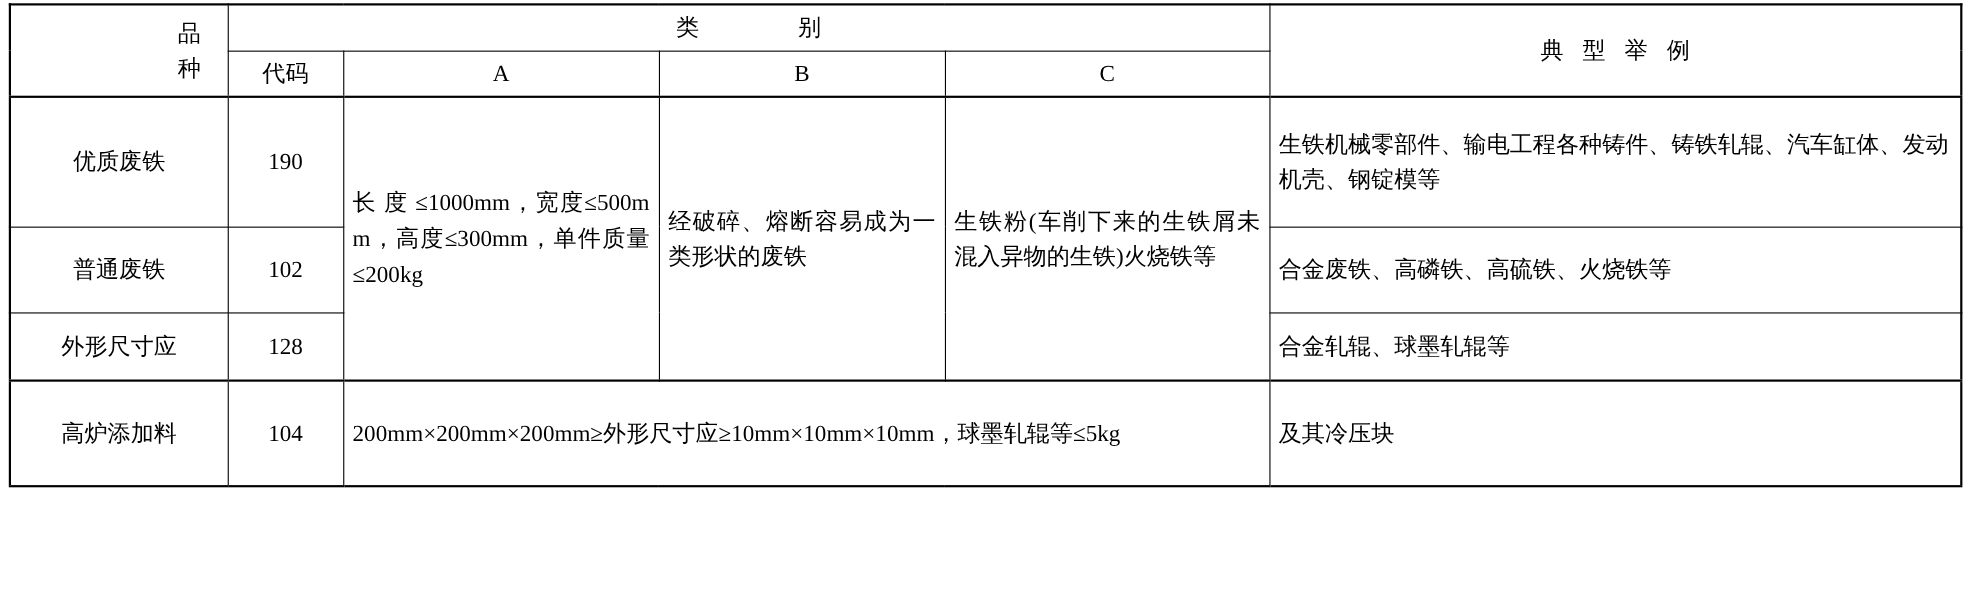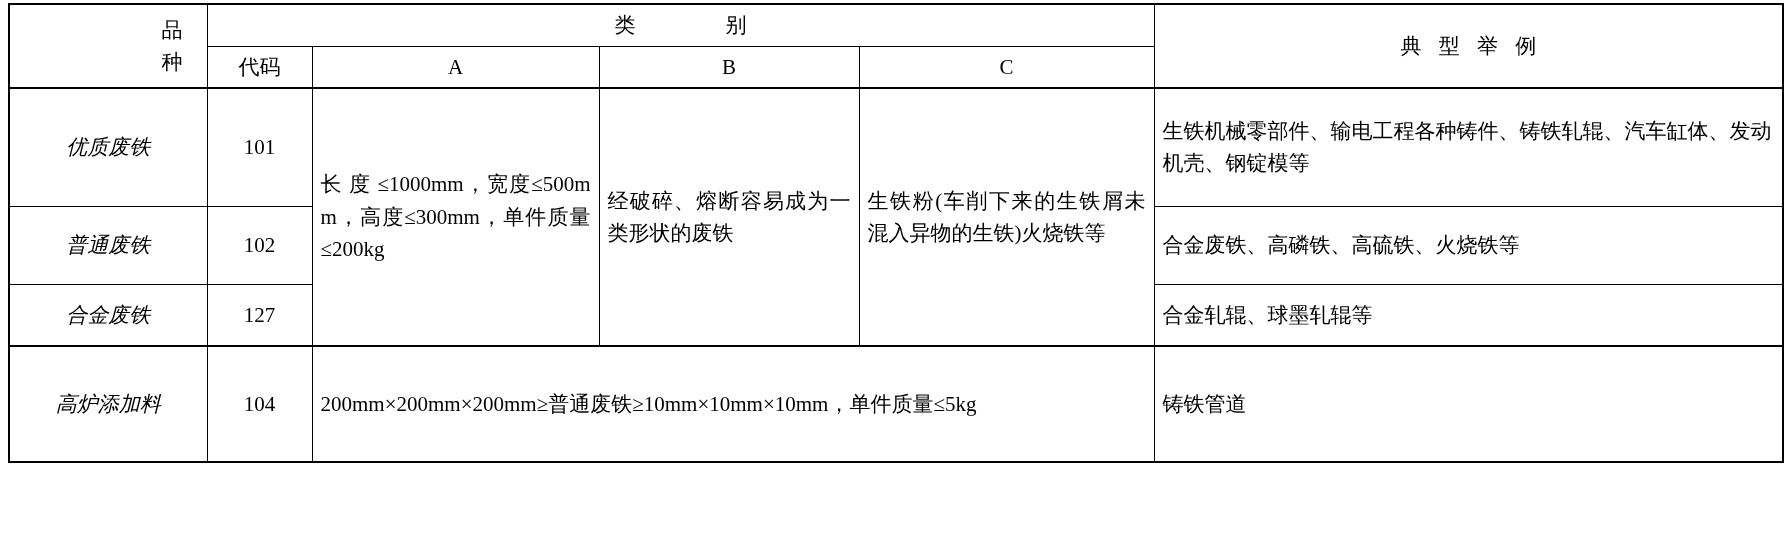--- a/index.html
+++ b/index.html
@@ -54,21 +54,21 @@
     text-align: right;
   }
   .hdr-cat {
     font-size: 22px;
     text-align: center;
   }
   .hdr-example {
     font-size: 22px;
   }
   .code-col { text-align: center; font-size: 21px; }
-  .kind-col { text-align: center; font-size: 21px; white-space: nowrap; font-style: italic; }
+  .kind-col { text-align: center; font-size: 21px; white-space: nowrap; }
   .desc { font-size: 21px; line-height: 1.62; text-align: justify; text-justify: inter-ideograph; }
   .desc-a { text-indent: 0; margin-left: 40px; }
   .example { font-size: 21px; line-height: 1.6; }
   .nowrapish { word-break: break-all; }
   .thick-top { border-top: 2px solid #000 !important; }
   .thick-bottom { border-bottom: 2px solid #000 !important; }
 </style>
 </head>
 <body>
 
@@ -90,40 +90,40 @@
       </tr>
       <tr>
         <td class="c-center code-col">代码</td>
         <td class="c-center">A</td>
         <td class="c-center">B</td>
         <td class="c-center">C</td>
       </tr>
 
       <tr style="height:118px">
         <td class="kind-col thick-top">优质废铁</td>
-        <td class="code-col thick-top">101</td>
+        <td class="code-col thick-top">190</td>
         <td rowspan="3" class="desc desc-a nowrapish thick-top">长 度 ≤1000mm，宽度≤500mm，高度≤300mm，单件质量≤200kg</td>
         <td rowspan="3" class="desc nowrapish thick-top">经破碎、熔断容易成为一类形状的废铁</td>
         <td rowspan="3" class="desc nowrapish thick-top">生铁粉(车削下来的生铁屑未混入异物的生铁)火烧铁等</td>
         <td class="example thick-top">生铁机械零部件、输电工程各种铸件、铸铁轧辊、汽车缸体、发动机壳、钢锭模等</td>
       </tr>
 
       <tr style="height:78px">
         <td class="kind-col">普通废铁</td>
         <td class="code-col">102</td>
         <td class="example">合金废铁、高磷铁、高硫铁、火烧铁等</td>
       </tr>
 
       <tr style="height:62px">
-        <td class="kind-col">合金废铁</td>
-        <td class="code-col">127</td>
+        <td class="kind-col">外形尺寸应</td>
+        <td class="code-col">128</td>
         <td class="example">合金轧辊、球墨轧辊等</td>
       </tr>
 
-      <tr style="height:116px">
+      <tr style="height:96px">
         <td class="kind-col thick-top thick-bottom">高炉添加料</td>
         <td class="code-col thick-top thick-bottom">104</td>
-        <td colspan="3" class="desc nowrapish thick-top thick-bottom">200mm×200mm×200mm≥普通废铁≥10mm×10mm×10mm，单件质量≤5kg</td>
-        <td class="example thick-top thick-bottom">铸铁管道</td>
+        <td colspan="3" class="desc nowrapish thick-top thick-bottom">200mm×200mm×200mm≥外形尺寸应≥10mm×10mm×10mm，球墨轧辊等≤5kg</td>
+        <td class="example thick-top thick-bottom">及其冷压块</td>
       </tr>
     </tbody>
   </table>
 </div>
 
 </body></html>

